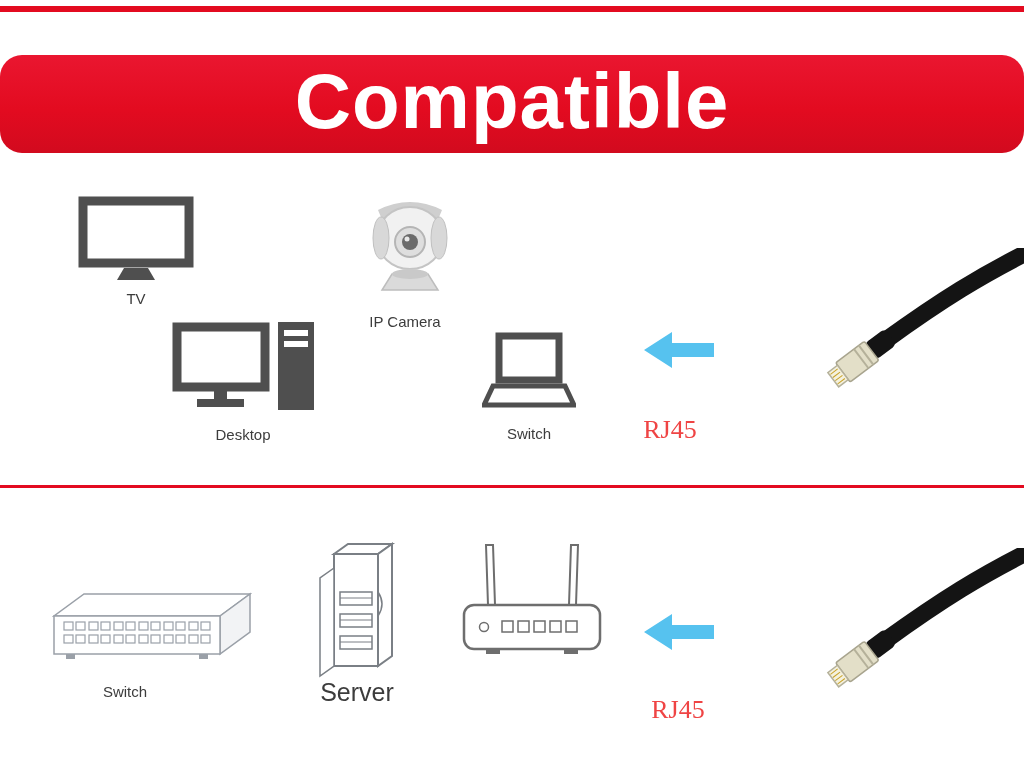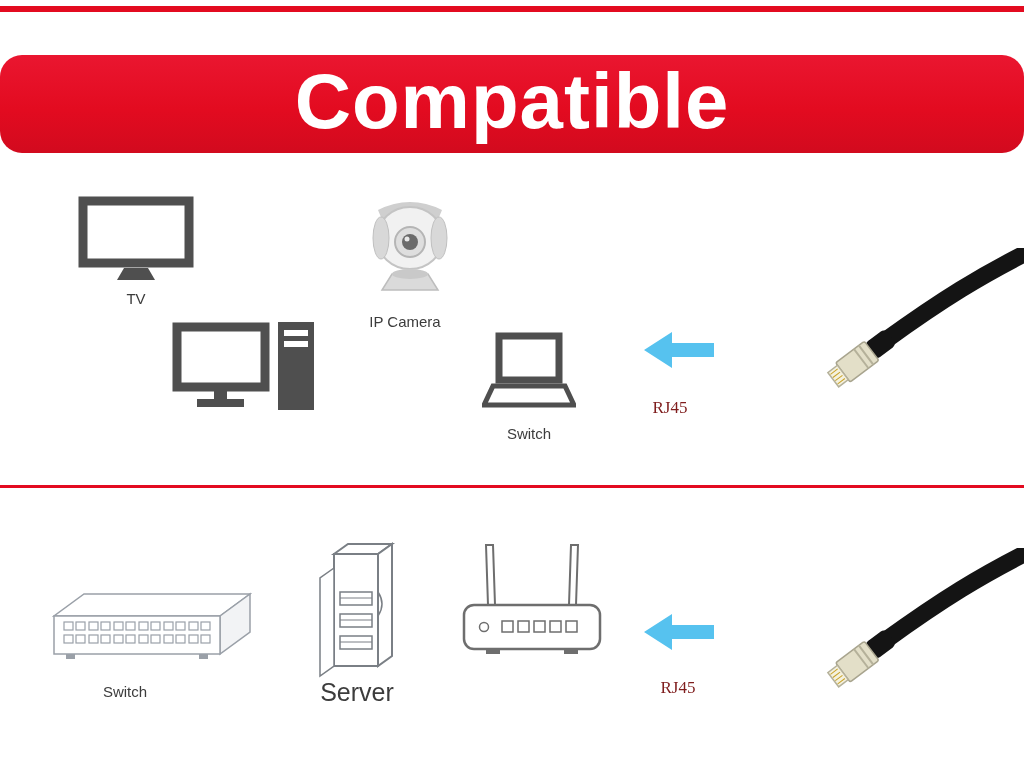--- a/index.html
+++ b/index.html
@@ -43,23 +43,24 @@
   }
 
   
   .label {
     font-size: 15px;
     color: #3c3c3c;
     text-align: center;
   }
   .serif-label {
     font-family: "Liberation Serif", serif;
-    font-size: 17px;
-    color: #7f1d1d;
+    font-size: 26px;
+    color: #ef4444;
     text-align: center;
+    margin-top: 17px;
   }
 
   svg { display: block; }
 </style>
 </head>
 <body>
 
 <div id="canvas">
 
   <div class="abs banner-thin-line"></div>
@@ -94,20 +95,21 @@
   <div class="abs" style="left:172px; top:320px;">
     <svg width="148" height="102" viewBox="0 0 148 102">
       <rect x="5" y="7" width="88" height="60" fill="none" stroke="#4f4f4f" stroke-width="9"></rect>
       <rect x="42" y="67" width="13" height="12" fill="#4f4f4f"></rect>
       <rect x="25" y="79" width="47" height="8" fill="#4f4f4f"></rect>
       <rect x="106" y="2" width="36" height="88" fill="#4f4f4f"></rect>
       <rect x="112" y="10" width="24" height="6" fill="#ffffff"></rect>
       <rect x="112" y="21" width="24" height="6" fill="#ffffff"></rect>
     </svg>
   </div>
+  <div class="abs label" style="left:169px; top:426px; width:148px;">Desktop</div>
 
   <div class="abs" style="left:482px; top:332px;">
     <svg width="94" height="84" viewBox="0 0 94 84">
       <rect x="17" y="4" width="60" height="44" fill="none" stroke="#4f4f4f" stroke-width="7"></rect>
       <path d="M11 54 L83 54 L92 73 L2 73 Z" fill="none" stroke="#4f4f4f" stroke-width="5"></path>
     </svg>
   </div>
   <div class="abs label" style="left:470px; top:425px; width:118px;">Switch</div>
 
   <div class="abs" style="left:644px; top:332px;">

